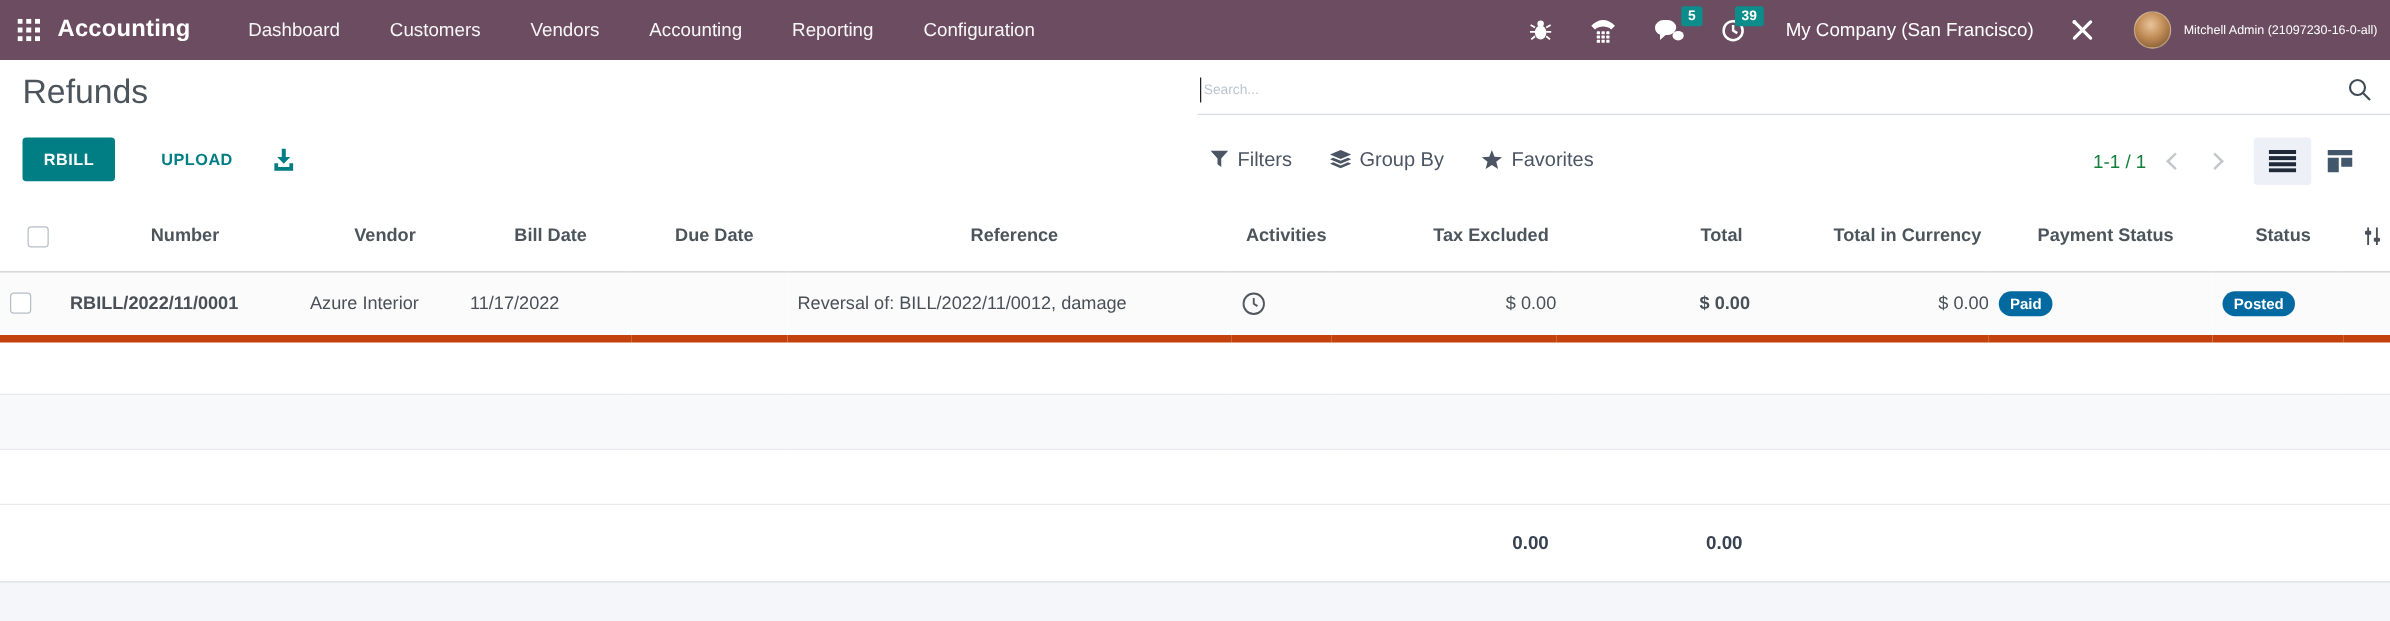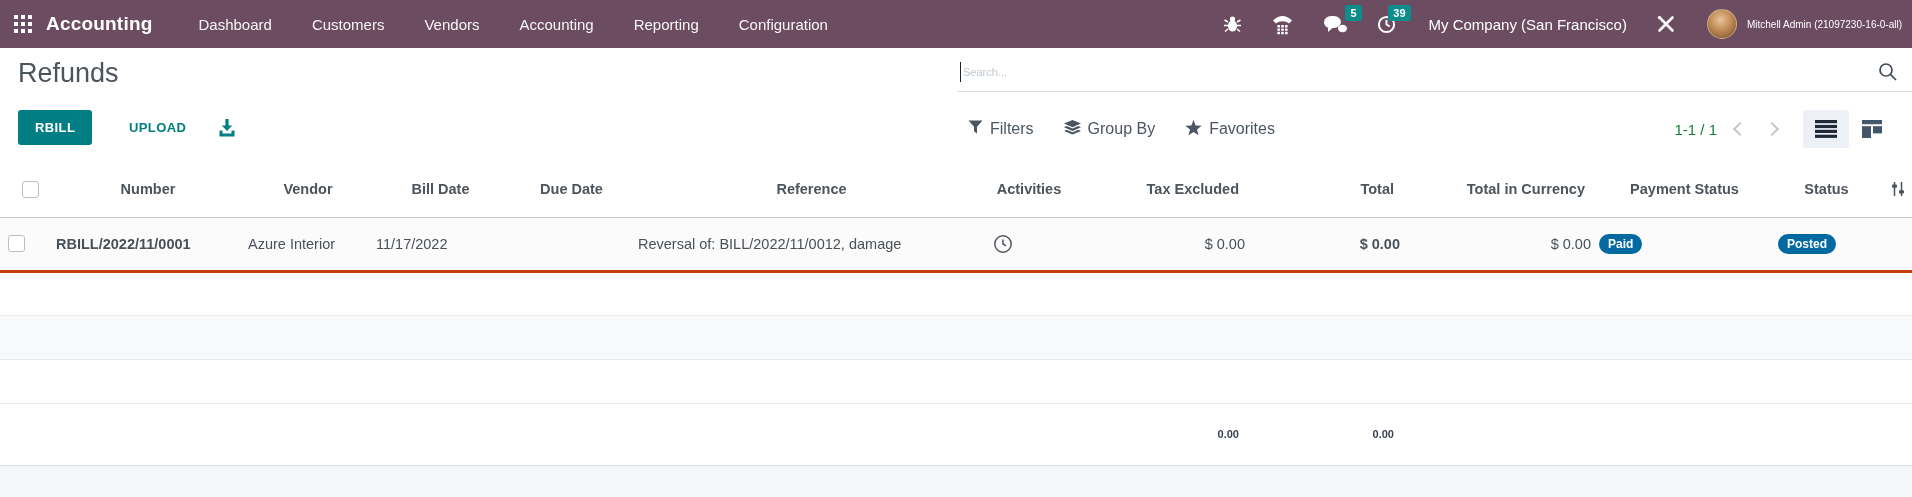--- a/index.html
+++ b/index.html
@@ -51,35 +51,35 @@
   .view-btn { width:46px; height:38px; display:flex; align-items:center; justify-content:center; cursor:pointer; border-radius:3px; }
   .view-btn.active { background:#eef0f8; }
 
   
   table { width:1912px; border-collapse:collapse; table-layout:fixed; }
   thead tr { height:55px; }
   thead th { font-size:14.5px; font-weight:700; color:#4c545c; text-align:center; vertical-align:middle;
     border-bottom:1px solid #c9cdd1; padding:0 0 0 8px; cursor:pointer; white-space:nowrap; overflow:hidden; }
   thead th.num, td.num { text-align:right; padding:0 6px 0 0; }
   tbody tr.data-row { height:54px; background:#fbfbfc; }
-  tbody tr.data-row td { border-bottom:3px solid #c2410c; vertical-align:middle; font-size:14.5px; color:#495057;
+  tbody tr.data-row td { border-bottom:6px solid #c2410c; vertical-align:middle; font-size:14.5px; color:#495057;
     padding:0 0 0 8px; white-space:nowrap; overflow:hidden; }
   tbody tr.empty-row { height:44px; }
   tbody tr.empty-row td { border-bottom:1px solid #e8eaed; }
   tbody tr.empty-row.striped { background:#f8f9fa; }
   .cell-number { font-weight:700; color:#343a40; }
   .muted { color:#6c757d; }
   .strong-amt { font-weight:700; color:#343a40; }
   td.checkcell, th.checkcell { padding-left:22px; }
   .checkbox { width:17px; height:17px; border:1px solid #b6bec7; border-radius:3px; background:#fff; cursor:pointer; }
   .badge-green { display:inline-block; background:#0369a1; color:#fff; font-size:12px; font-weight:700;
     padding:3px 9px; border-radius:11px; line-height:14px; }
   .pay-badge { margin-left:0; }
   tfoot tr { height:62px; }
-  tfoot td { vertical-align:middle; font-size:11px; font-weight:700; color:#374151; }
+  tfoot td { vertical-align:middle; font-size:15px; font-weight:700; color:#374151; }
   .col-opt { display:flex; justify-content:center; cursor:pointer; }
 
   
   .footer-band { height:32px; background:#f5f6fa; border-top:1px solid #dcdfe3; }
 </style>
 </head>
 <body>
 
 <div class="topbar">
   <div class="apps-btn">

